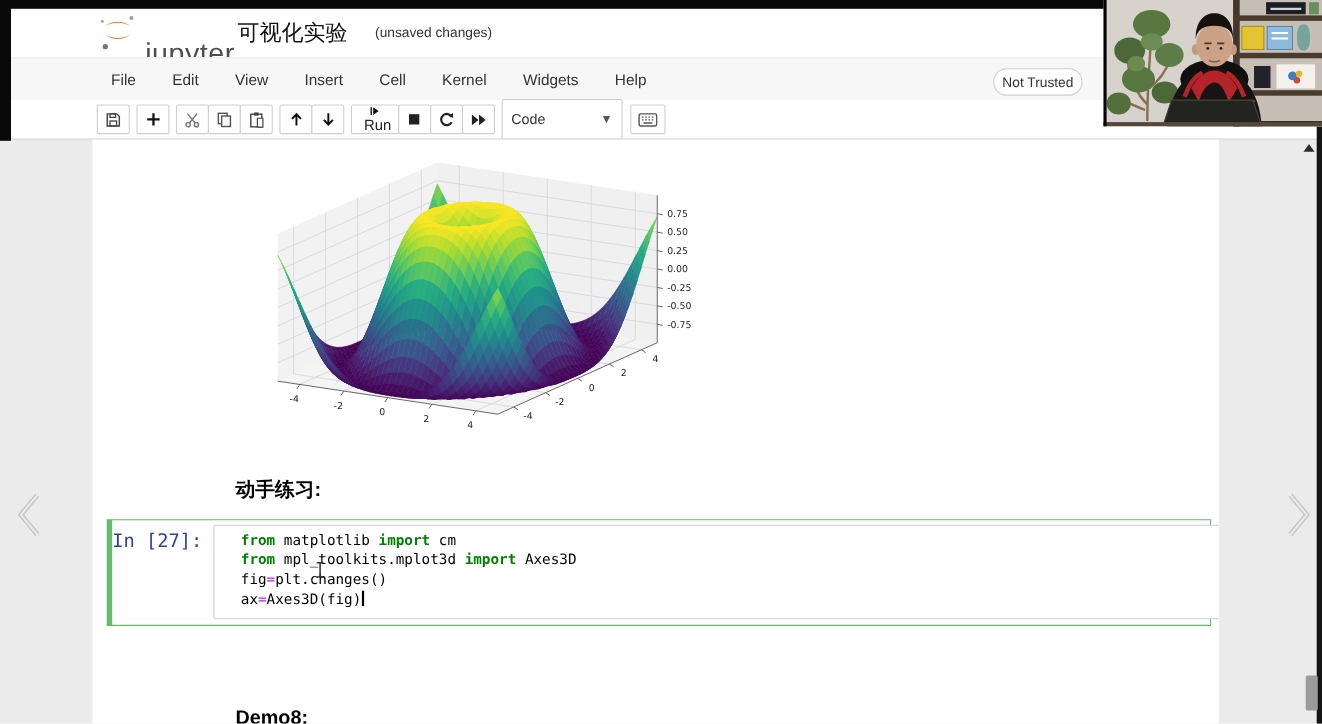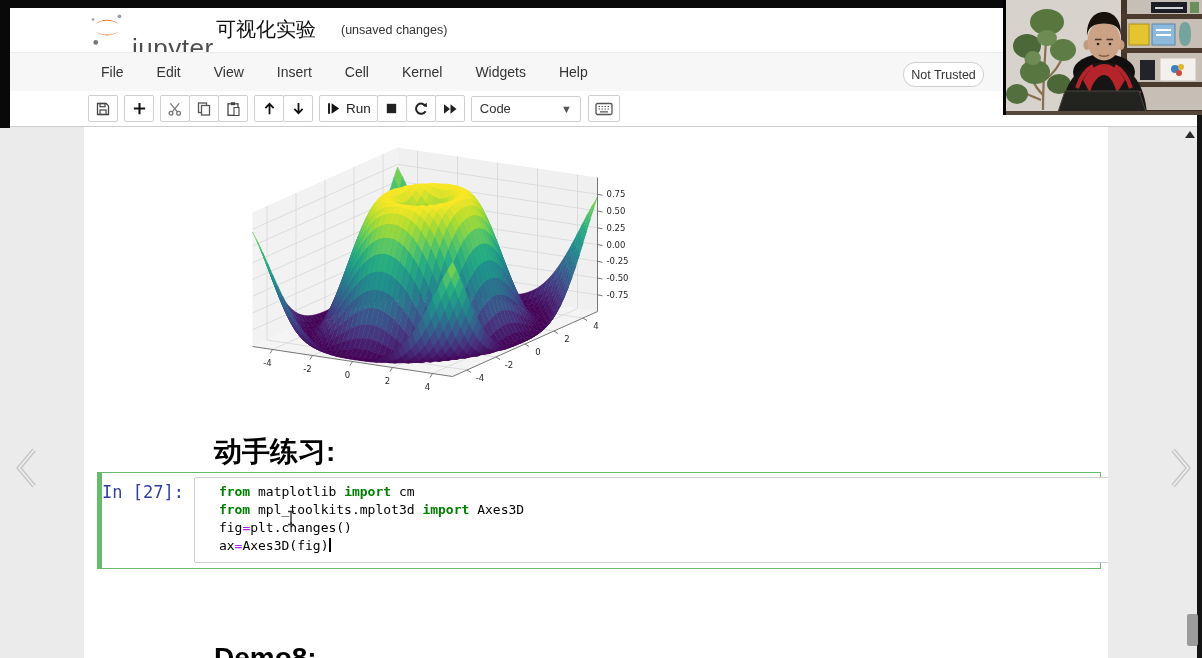--- a/index.html
+++ b/index.html
@@ -26,35 +26,35 @@
   .nottrusted { position:absolute; left:903px; top:9px; width:81px; height:25px; background:#fff;
                 border:1px solid #cfcfcf; border-radius:12px; font-size:12.5px; color:#333;
                 font-family:"Liberation Sans",sans-serif; }
 
   
   .toolbar { position:absolute; left:0; top:91px; width:1202px; height:36px; background:#fff;
              border-bottom:1px solid #cdcdcd; display:flex; align-items:center; padding-left:88px; }
   .btn-group { display:flex; margin-right:7px; }
   .tbtn { min-width:30px; height:27px; background:#fff; border:1px solid #cfcfcf; border-radius:2px;
           display:flex; align-items:center; justify-content:center; margin-right:-1px; cursor:pointer;
-          padding:0 6px; font-size:13px; color:#333; }
+          padding:0 6px; font-size:13px; color:#333;flex-direction:column; }
   .tbtn svg { display:block; }
   .run-label { margin-left:5px; font-size:13.5px; color:#222; }
-  .celltype { width:110px; height:26px; border:1px solid #cfcfcf; border-radius:2px; background:#fff;
+  .celltype { width:110px; height:37px; border:1px solid #cfcfcf; border-radius:2px; background:#fff;
               display:flex; align-items:center; justify-content:space-between; padding:0 8px; font-size:13px;
               color:#333; margin-right:7px; cursor:pointer; }
   .celltype .dd { color:#555; font-size:11px; }
 
   
   .content { position:absolute; left:0; top:127px; width:1202px; height:531px; background:#ebebeb; }
   .page { position:absolute; left:84px; top:0; width:1024px; height:531px; background:#fff; overflow:hidden; }
 
   .figure { position:absolute; left:144px; top:7px; width:450px; height:270px; background:#fff; }
 
-  .md-h { position:absolute; font-size:28px; font-weight:bold; color:#000; }
+  .md-h { position:absolute; font-size:18px; font-weight:bold; color:#000; }
   .md-h.h1 { left:130px; top:306px; }
   .md-h.h2 { left:130px; top:515px; }
 
   .cell { position:absolute; left:13px; width:1004px; display:flex; }
   .cell1 { top:345px; height:97px; border:1px solid #66BB6A; border-left:5px solid #66BB6A; background:#fff; }
   .cell2 { top:449px; height:40px; border:1px solid transparent; }
   .prompt { width:106px; padding-top:9px; padding-right:10px; text-align:right;
             font-family:"DejaVu Sans Mono","Liberation Mono",monospace; font-size:17px; color:#303F9F;
             white-space:pre; }
   .inputarea { flex:0 0 auto; width:1010px; margin-top:4px; border:1px solid #cfcfcf; border-radius:2px;

